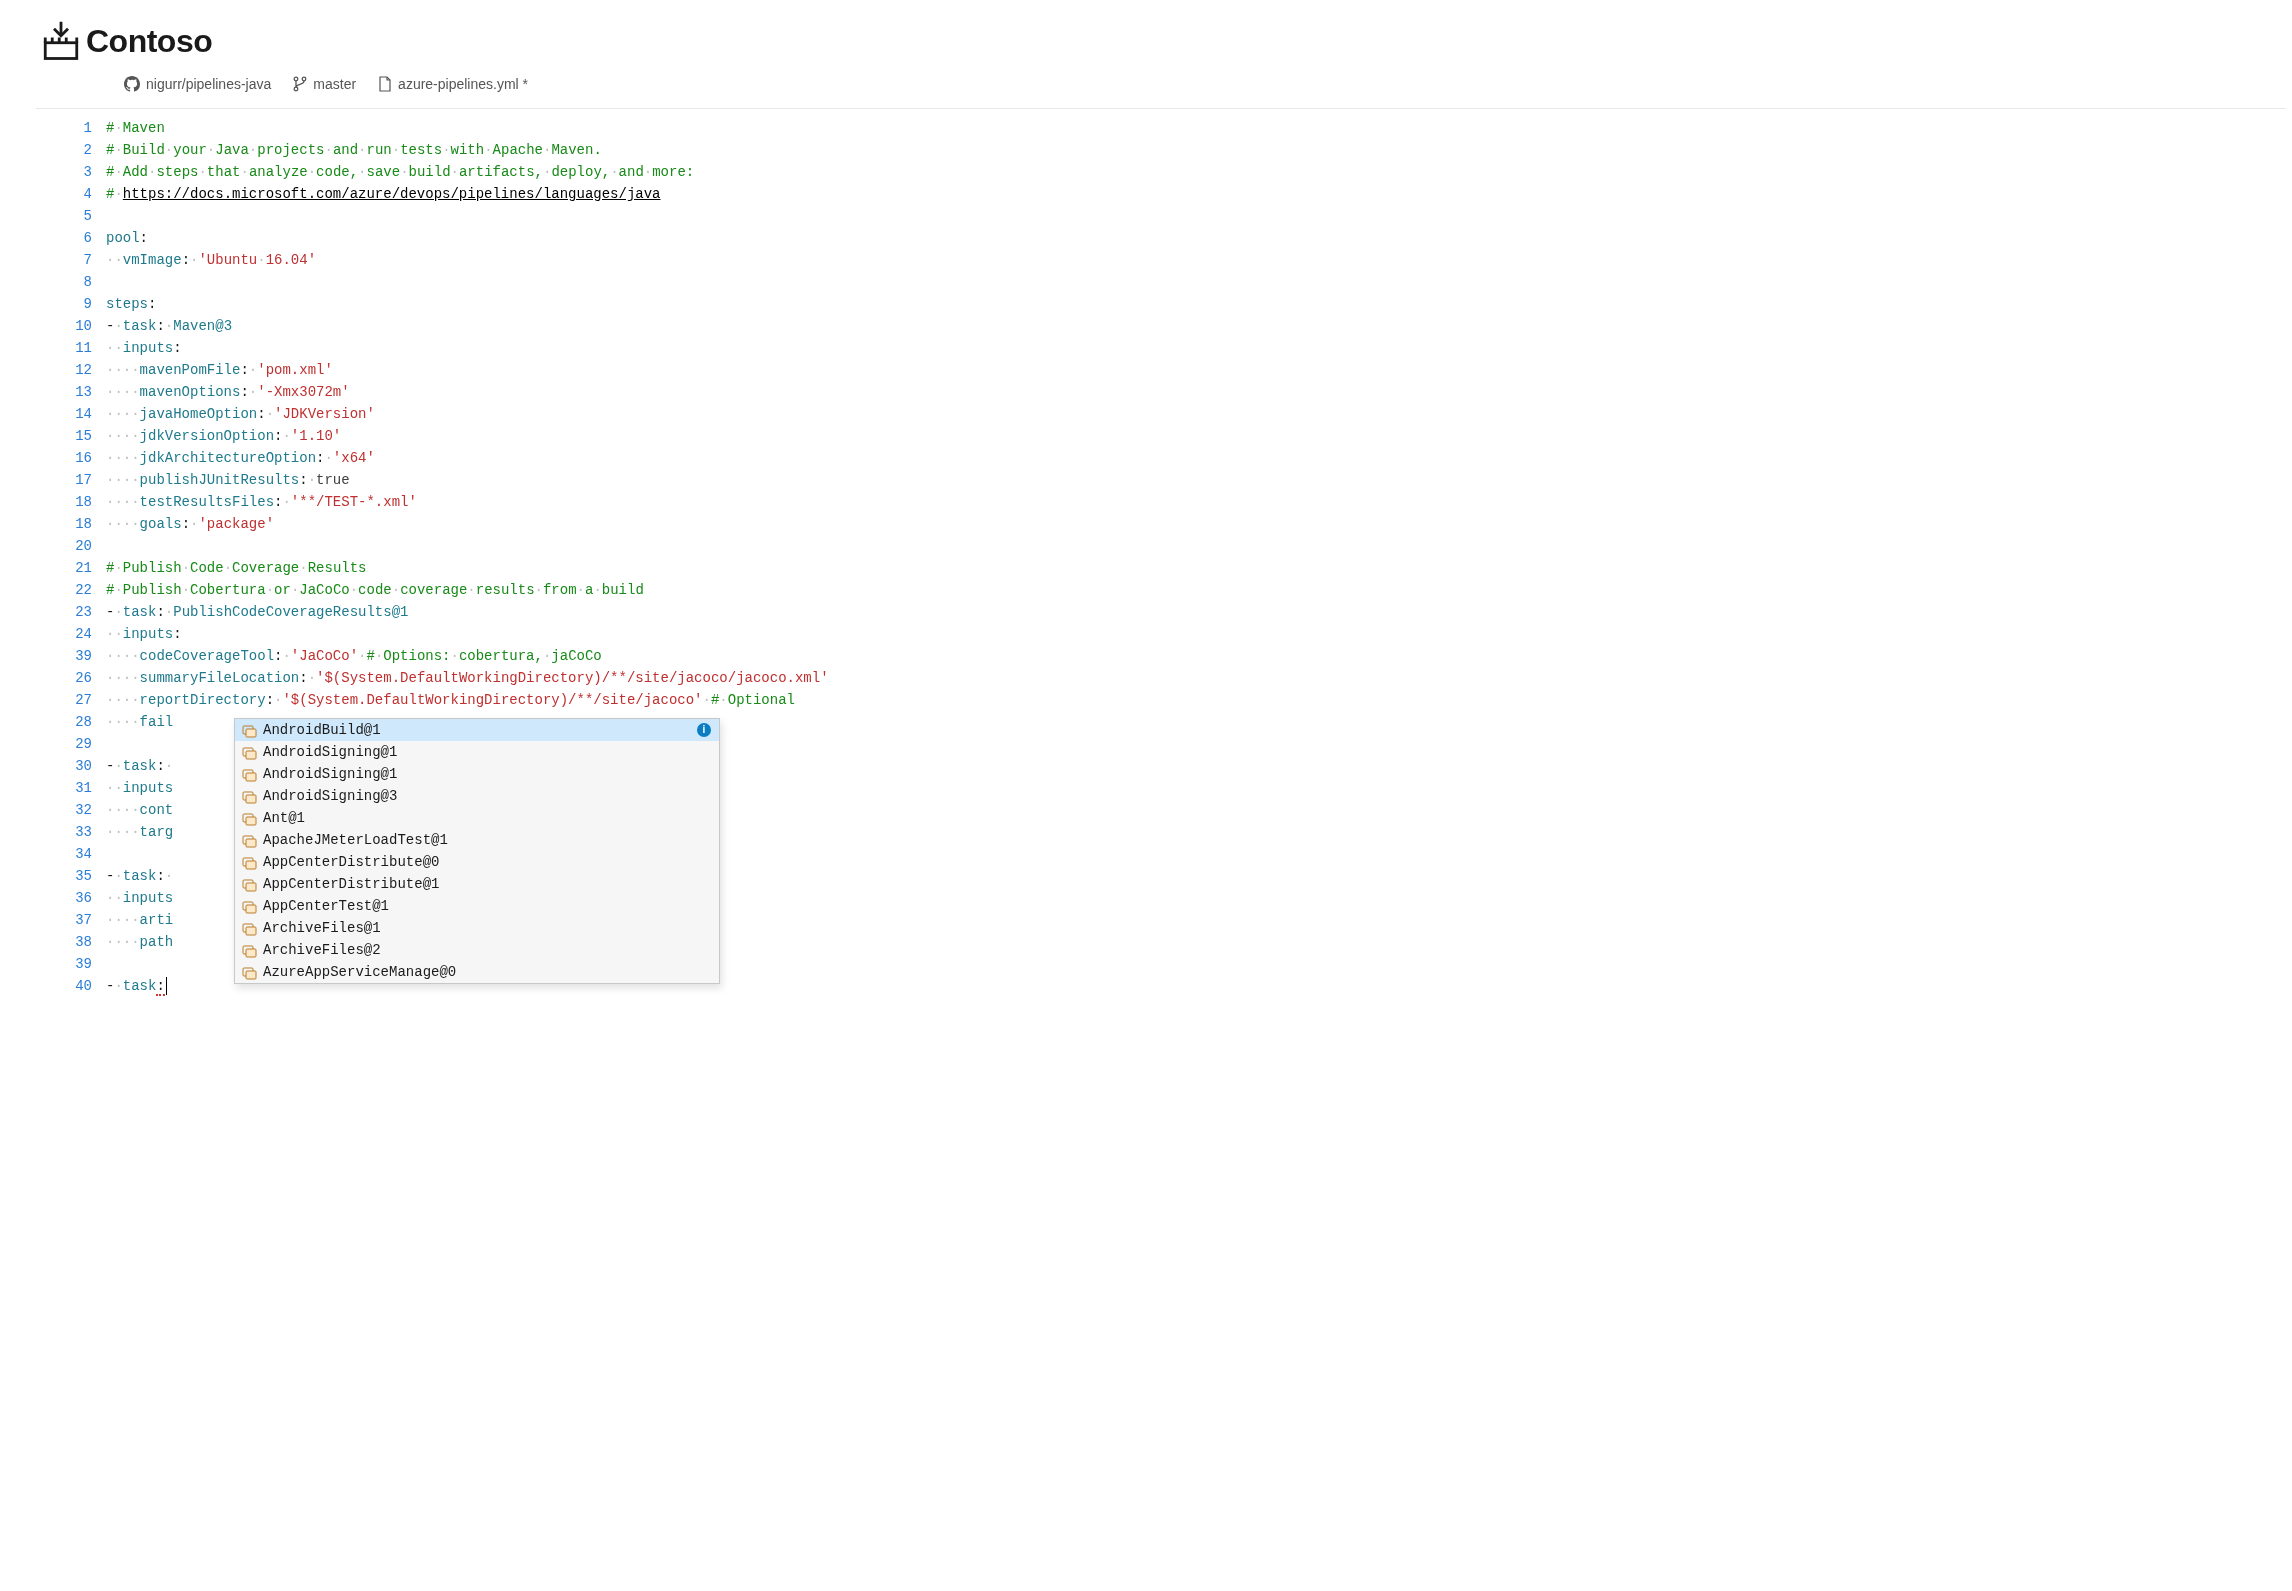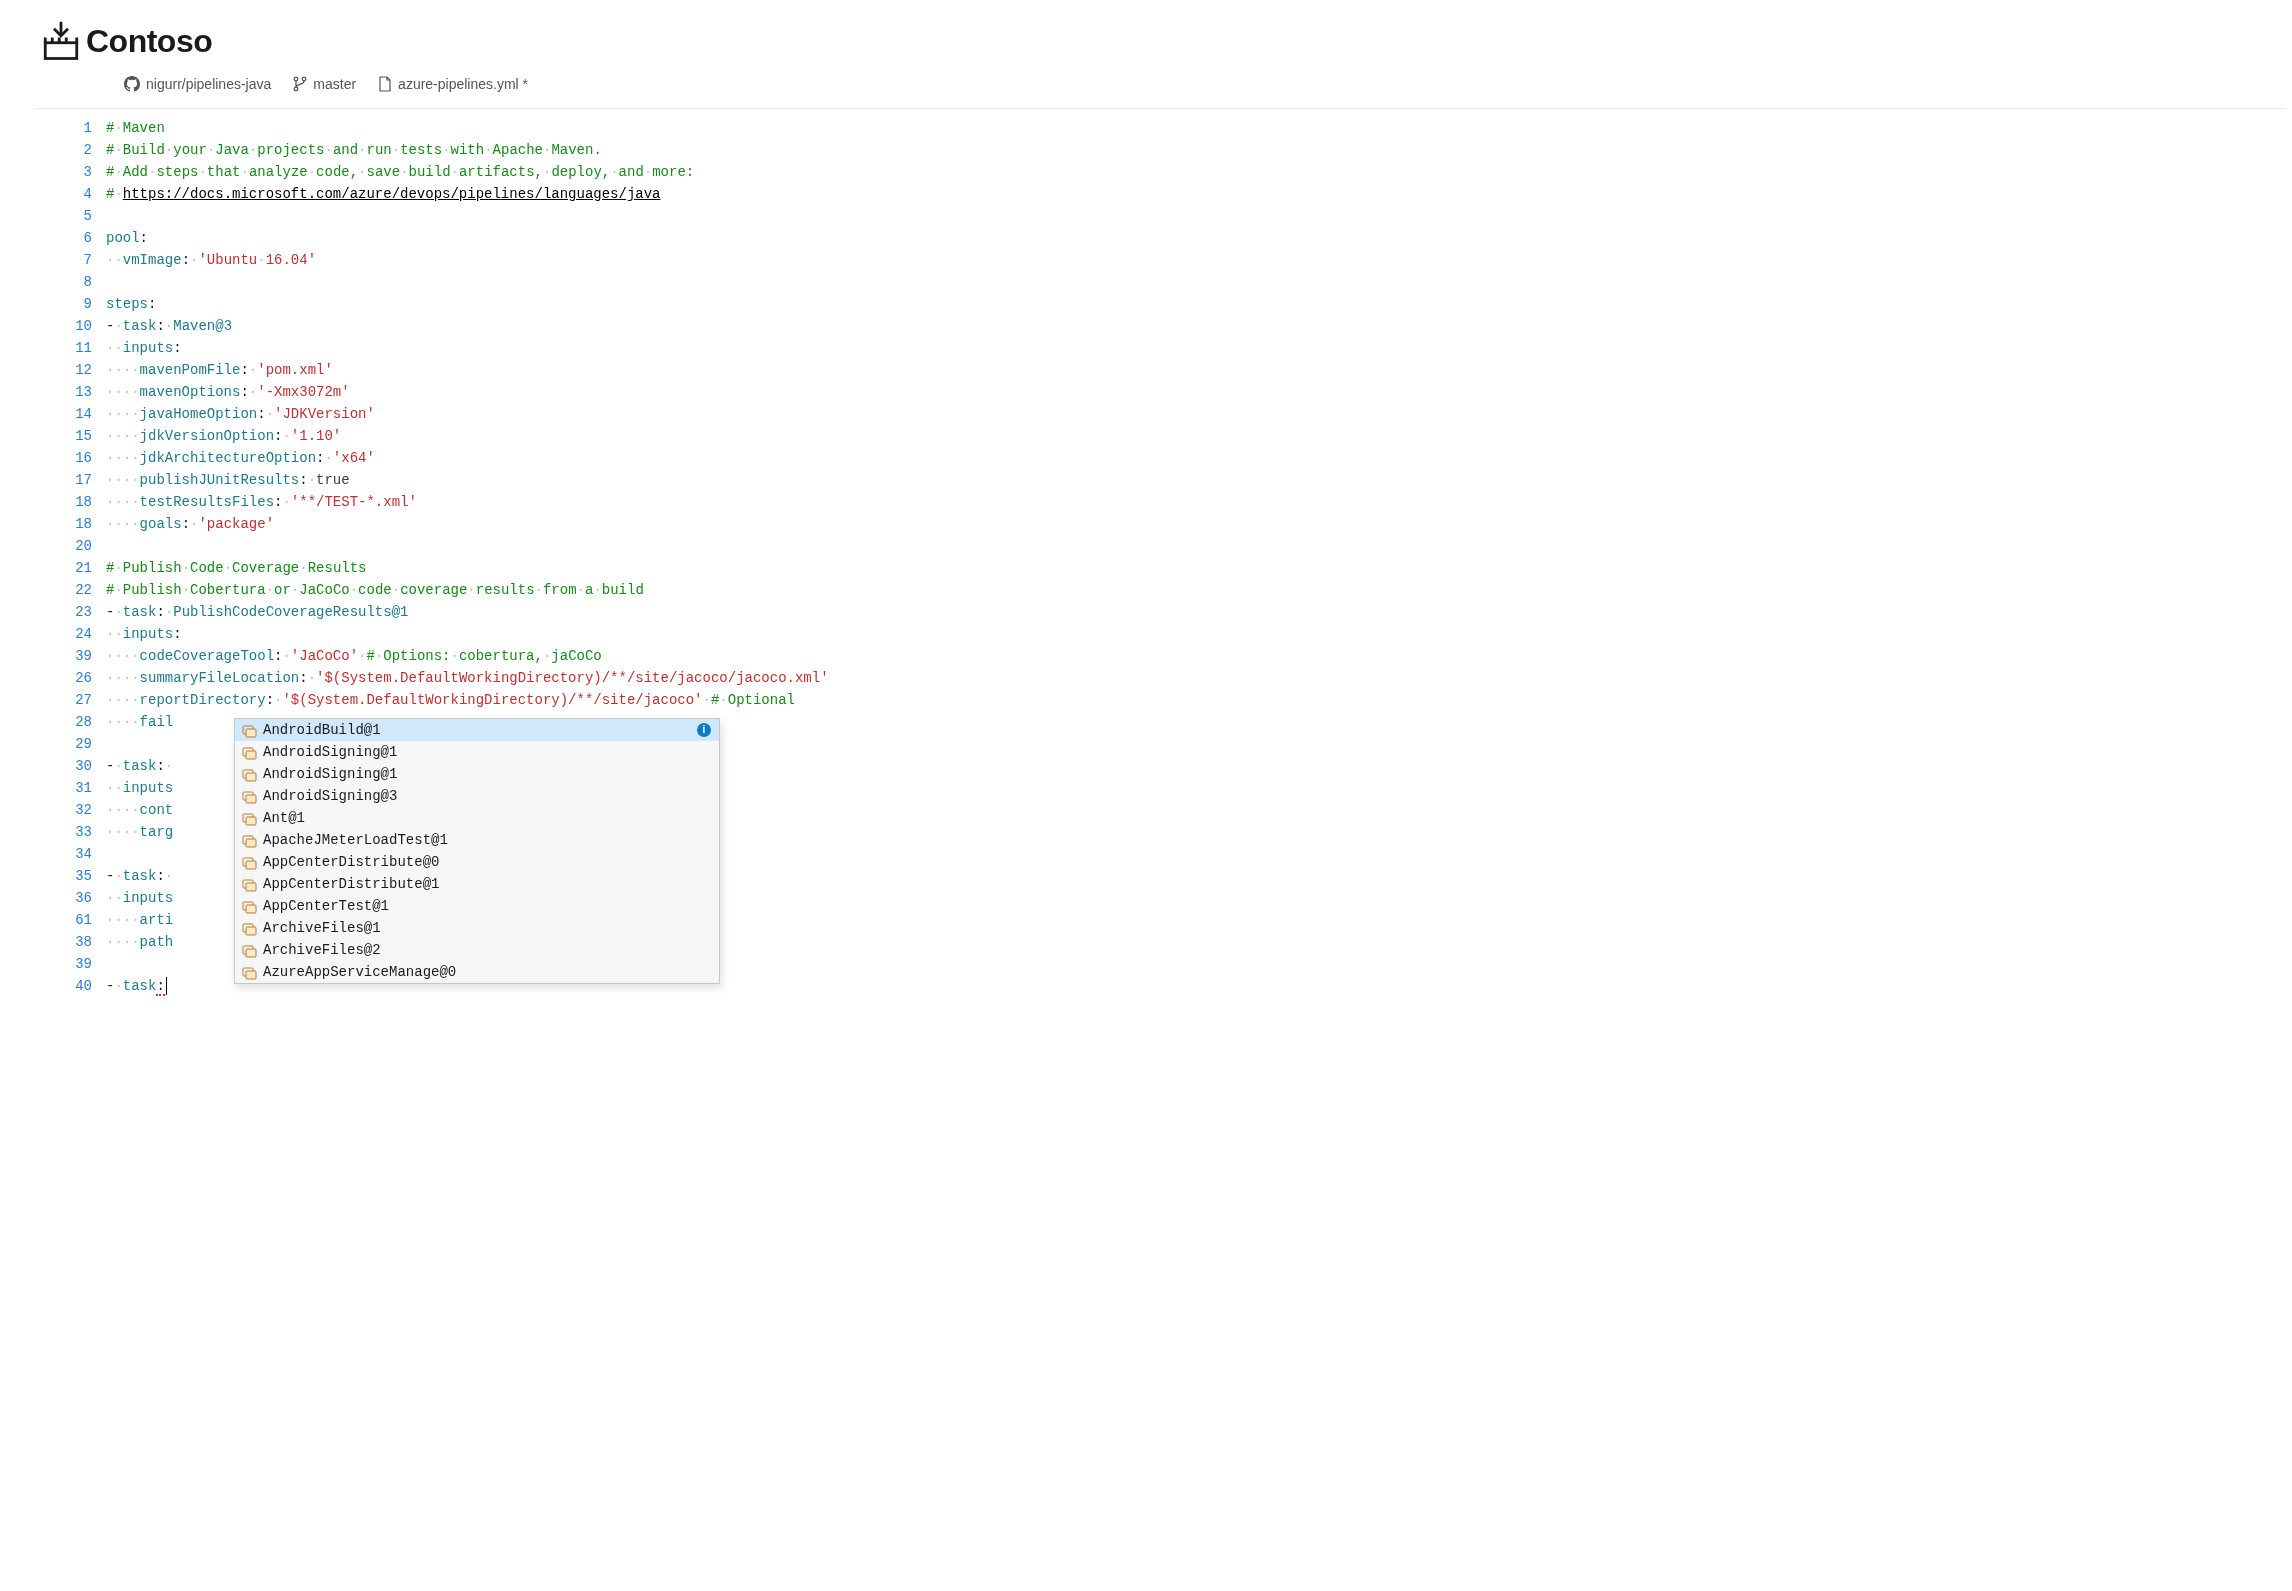--- a/index.html
+++ b/index.html
@@ -222,21 +222,21 @@
         <div>27</div>
         <div>28</div>
         <div>29</div>
         <div>30</div>
         <div>31</div>
         <div>32</div>
         <div>33</div>
         <div>34</div>
         <div>35</div>
         <div>36</div>
-        <div>61</div>
+        <div>37</div>
         <div>38</div>
         <div>39</div>
         <div>40</div>
       </div>
     <div class="code" id="code"><div class="line"><span class="comment">#</span><span class="ws-dot">·</span><span class="comment">Maven</span></div><div class="line"><span class="comment">#</span><span class="ws-dot">·</span><span class="comment">Build</span><span class="ws-dot">·</span><span class="comment">your</span><span class="ws-dot">·</span><span class="comment">Java</span><span class="ws-dot">·</span><span class="comment">projects</span><span class="ws-dot">·</span><span class="comment">and</span><span class="ws-dot">·</span><span class="comment">run</span><span class="ws-dot">·</span><span class="comment">tests</span><span class="ws-dot">·</span><span class="comment">with</span><span class="ws-dot">·</span><span class="comment">Apache</span><span class="ws-dot">·</span><span class="comment">Maven.</span></div><div class="line"><span class="comment">#</span><span class="ws-dot">·</span><span class="comment">Add</span><span class="ws-dot">·</span><span class="comment">steps</span><span class="ws-dot">·</span><span class="comment">that</span><span class="ws-dot">·</span><span class="comment">analyze</span><span class="ws-dot">·</span><span class="comment">code,</span><span class="ws-dot">·</span><span class="comment">save</span><span class="ws-dot">·</span><span class="comment">build</span><span class="ws-dot">·</span><span class="comment">artifacts,</span><span class="ws-dot">·</span><span class="comment">deploy,</span><span class="ws-dot">·</span><span class="comment">and</span><span class="ws-dot">·</span><span class="comment">more:</span></div><div class="line"><span class="comment">#</span><span class="ws-dot">·</span><span class="comment-url">https://docs.microsoft.com/azure/devops/pipelines/languages/java</span></div><div class="line">&nbsp;</div><div class="line"><span class="ws-dot"></span><span class="key">pool</span><span class="punct">:</span></div><div class="line"><span class="ws-dot">··</span><span class="key">vmImage</span><span class="punct">:</span><span class="ws-dot">·</span><span class="string">'Ubuntu<span class="ws-dot">·</span>16.04'</span></div><div class="line">&nbsp;</div><div class="line"><span class="ws-dot"></span><span class="key">steps</span><span class="punct">:</span></div><div class="line"><span class="dash">-</span><span class="ws-dot">·</span><span class="key">task</span><span class="punct">:</span><span class="ws-dot">·</span><span class="key">Maven@3</span></div><div class="line"><span class="ws-dot">··</span><span class="key">inputs</span><span class="punct">:</span></div><div class="line"><span class="ws-dot">····</span><span class="key">mavenPomFile</span><span class="punct">:</span><span class="ws-dot">·</span><span class="string">'pom.xml'</span></div><div class="line"><span class="ws-dot">····</span><span class="key">mavenOptions</span><span class="punct">:</span><span class="ws-dot">·</span><span class="string">'-Xmx3072m'</span></div><div class="line"><span class="ws-dot">····</span><span class="key">javaHomeOption</span><span class="punct">:</span><span class="ws-dot">·</span><span class="string">'JDKVersion'</span></div><div class="line"><span class="ws-dot">····</span><span class="key">jdkVersionOption</span><span class="punct">:</span><span class="ws-dot">·</span><span class="string">'1.10'</span></div><div class="line"><span class="ws-dot">····</span><span class="key">jdkArchitectureOption</span><span class="punct">:</span><span class="ws-dot">·</span><span class="string">'x64'</span></div><div class="line"><span class="ws-dot">····</span><span class="key">publishJUnitResults</span><span class="punct">:</span><span class="ws-dot">·</span><span class="bool">true</span></div><div class="line"><span class="ws-dot">····</span><span class="key">testResultsFiles</span><span class="punct">:</span><span class="ws-dot">·</span><span class="string">'**/TEST-*.xml'</span></div><div class="line"><span class="ws-dot">····</span><span class="key">goals</span><span class="punct">:</span><span class="ws-dot">·</span><span class="string">'package'</span></div><div class="line">&nbsp;</div><div class="line"><span class="comment">#</span><span class="ws-dot">·</span><span class="comment">Publish</span><span class="ws-dot">·</span><span class="comment">Code</span><span class="ws-dot">·</span><span class="comment">Coverage</span><span class="ws-dot">·</span><span class="comment">Results</span></div><div class="line"><span class="comment">#</span><span class="ws-dot">·</span><span class="comment">Publish</span><span class="ws-dot">·</span><span class="comment">Cobertura</span><span class="ws-dot">·</span><span class="comment">or</span><span class="ws-dot">·</span><span class="comment">JaCoCo</span><span class="ws-dot">·</span><span class="comment">code</span><span class="ws-dot">·</span><span class="comment">coverage</span><span class="ws-dot">·</span><span class="comment">results</span><span class="ws-dot">·</span><span class="comment">from</span><span class="ws-dot">·</span><span class="comment">a</span><span class="ws-dot">·</span><span class="comment">build</span></div><div class="line"><span class="dash">-</span><span class="ws-dot">·</span><span class="key">task</span><span class="punct">:</span><span class="ws-dot">·</span><span class="key">PublishCodeCoverageResults@1</span></div><div class="line"><span class="ws-dot">··</span><span class="key">inputs</span><span class="punct">:</span></div><div class="line"><span class="ws-dot">····</span><span class="key">codeCoverageTool</span><span class="punct">:</span><span class="ws-dot">·</span><span class="string">'JaCoCo'</span><span class="ws-dot">·</span><span class="comment">#</span><span class="ws-dot">·</span><span class="comment">Options:</span><span class="ws-dot">·</span><span class="comment">cobertura,</span><span class="ws-dot">·</span><span class="comment">jaCoCo</span></div><div class="line"><span class="ws-dot">····</span><span class="key">summaryFileLocation</span><span class="punct">:</span><span class="ws-dot">·</span><span class="string">'$(System.DefaultWorkingDirectory)/**/site/jacoco/jacoco.xml'</span></div><div class="line"><span class="ws-dot">····</span><span class="key">reportDirectory</span><span class="punct">:</span><span class="ws-dot">·</span><span class="string">'$(System.DefaultWorkingDirectory)/**/site/jacoco'</span><span class="ws-dot">·</span><span class="comment">#</span><span class="ws-dot">·</span><span class="comment">Optional</span></div><div class="line" style="position: relative;"><span class="ws-dot">····</span><span class="key">fail</span><div class="autocomplete"><div class="ac-item selected"><span class="ac-icon"><svg width="16" height="16" viewBox="0 0 16 16">
                   <rect x="2" y="4" width="10" height="8" rx="1" fill="none" stroke="#b97d2a" stroke-width="1"></rect>
                   <rect x="5" y="7" width="10" height="8" rx="1" fill="#fce9c9" stroke="#b97d2a" stroke-width="1"></rect>
                 </svg></span><span class="ac-label">AndroidBuild@1</span><span class="ac-info">i</span></div><div class="ac-item"><span class="ac-icon"><svg width="16" height="16" viewBox="0 0 16 16">
                   <rect x="2" y="4" width="10" height="8" rx="1" fill="none" stroke="#b97d2a" stroke-width="1"></rect>
                   <rect x="5" y="7" width="10" height="8" rx="1" fill="#fce9c9" stroke="#b97d2a" stroke-width="1"></rect>

